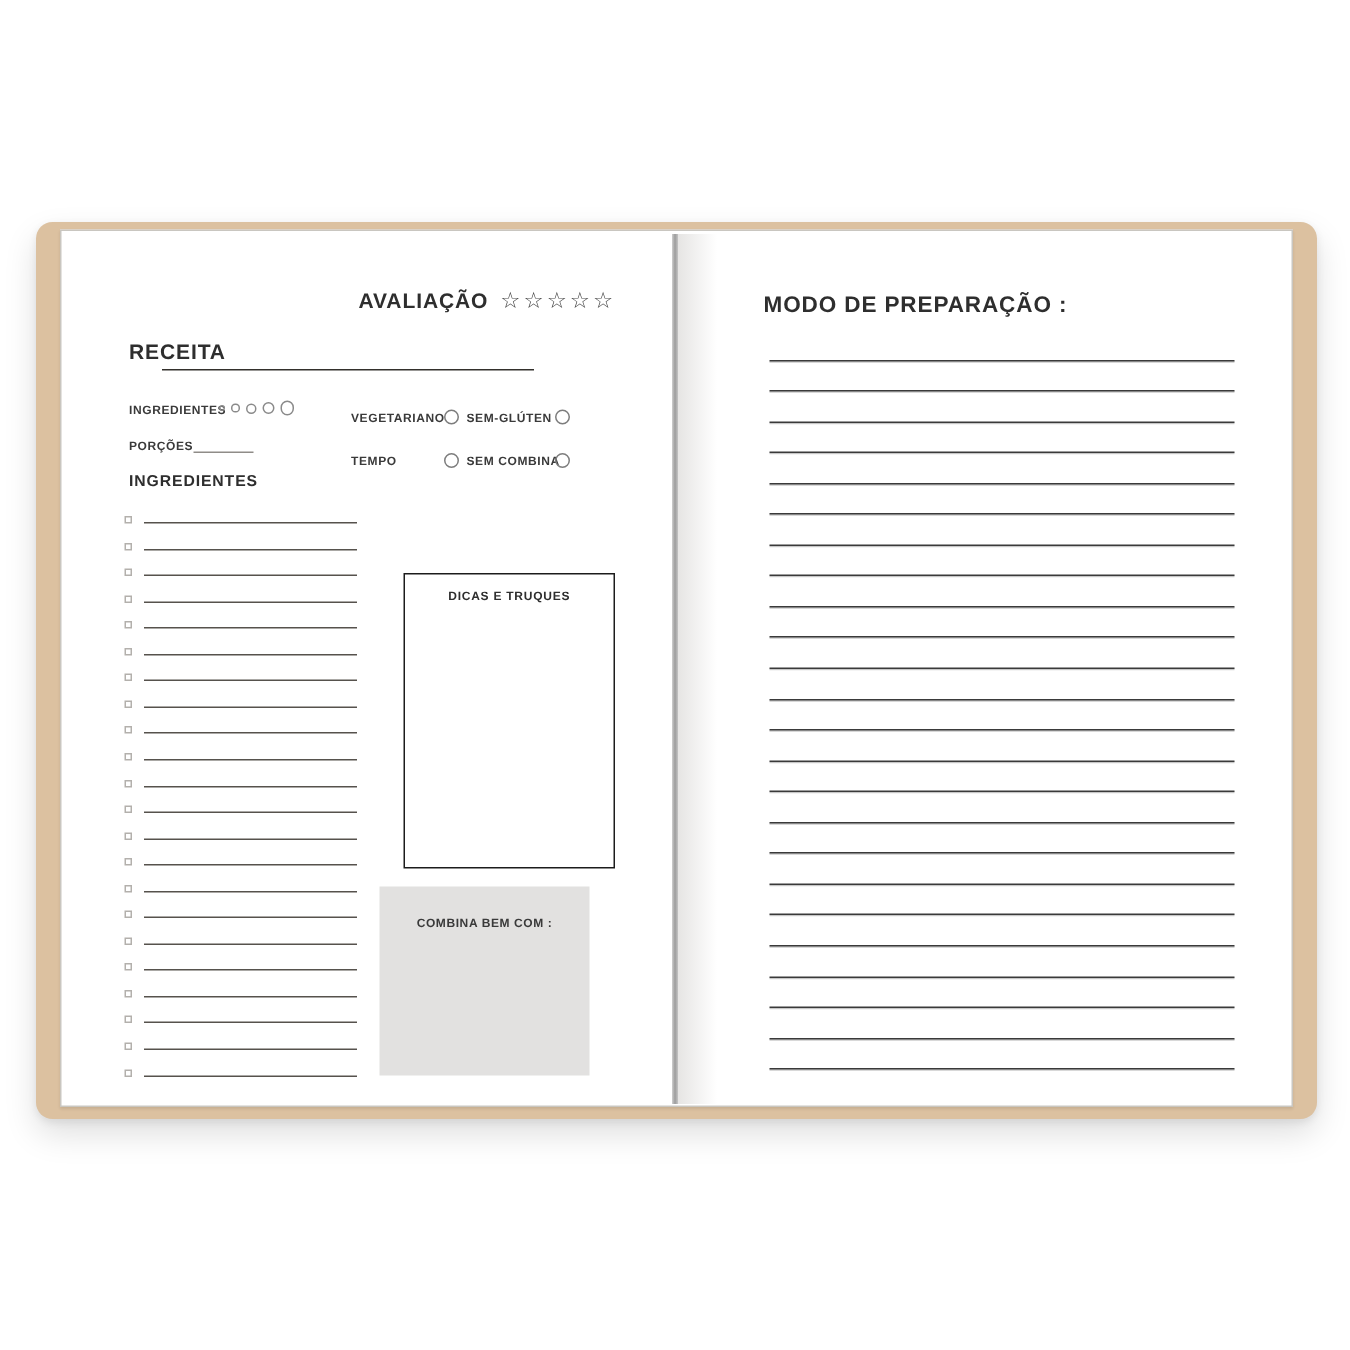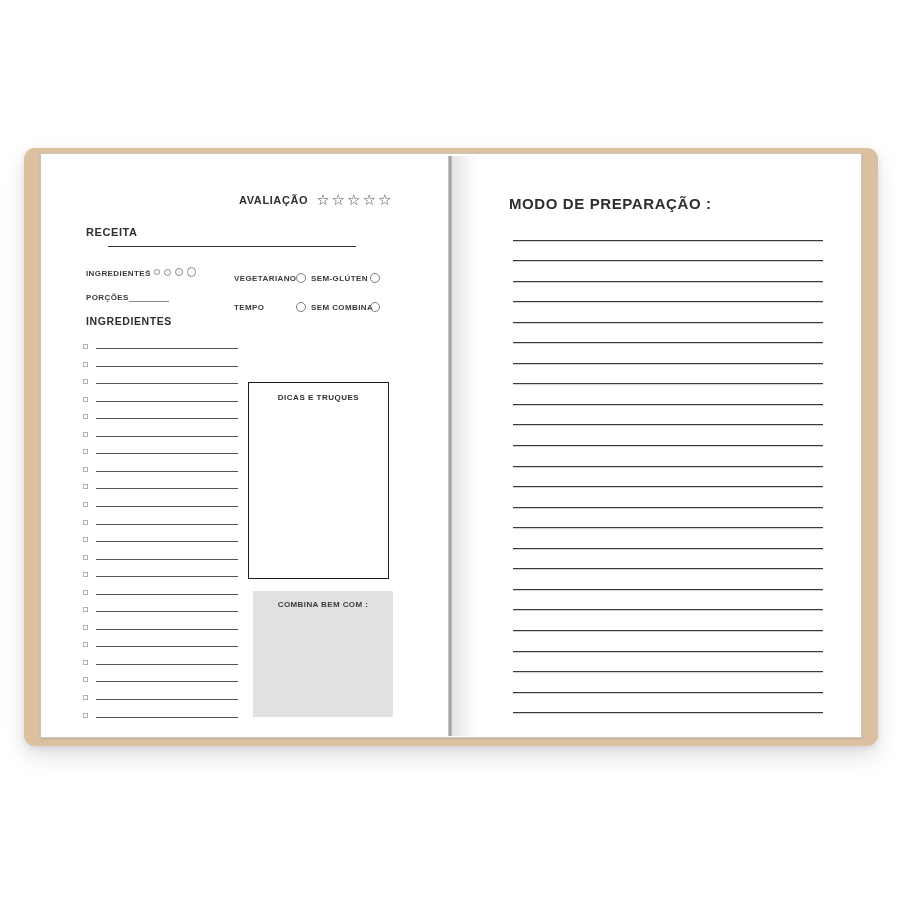--- a/index.html
+++ b/index.html
@@ -28,21 +28,21 @@
     position:absolute; left:407px; top:2px; bottom:1px; width:4px;
     background:linear-gradient(to right,#cfcfcf,#9c9c9c,#c4c4c4);
   }
   .spine-shadow {
     position:absolute; left:411px; top:2px; bottom:1px; width:26px;
     background:linear-gradient(to right, rgba(130,125,118,0.20), rgba(255,255,255,0));
   }
 
   
   .avaliacao-row { position:absolute; left:198px; top:38px; display:flex; align-items:center; gap:8px; }
-  .lbl-lg { font-size:11px; font-weight:bold; letter-spacing:0.6px; color:#2e2e2e; }
+  .lbl-lg { font-size:14px; font-weight:bold; letter-spacing:0.6px; color:#2e2e2e; }
   .stars { display:flex; gap:2px; }
   .star { font-size:15px; line-height:15px; color:#4a4a4a; }
 
   .receita-lbl { position:absolute; left:45px; top:72px; }
   .receita-line { position:absolute; left:67px; top:92px; width:248px; border-bottom:1px solid #33302c; }
 
   .lbl-sm { font-size:8px; font-weight:bold; letter-spacing:0.4px; color:#3a3a3a; }
 
   .dificuldade-lbl { position:absolute; left:45px; top:115px; }
   .difficulty-dots { position:absolute; left:105px; top:111px; width:60px; height:14px; display:flex; align-items:center; gap:4px; }
@@ -57,25 +57,25 @@
   .ingredientes-lbl { position:absolute; left:45px; top:161px; font-size:10.5px; }
 
   .ing-row { position:absolute; left:42px; display:flex; align-items:flex-end; gap:8px; height:7px; }
   .ing-check { width:5px; height:5px; border:1px solid #b3b0ac; background:transparent; flex:none; }
   .ing-line { width:142px; border-bottom:1px solid #56524d; height:6px; }
 
   .tempo-block { position:absolute; left:200px; top:173px; width:160px; text-align:center; font-size:9.5px; font-weight:bold; letter-spacing:0.5px; color:#33302c; line-height:14px; }
   .tempo-row2 { display:flex; align-items:center; justify-content:center; gap:6px; }
   .tempo-line { display:inline-block; width:44px; border-bottom:1px solid #55514c; height:1px; margin-top:3px; }
 
-  .dicas-box { position:absolute; left:207px; top:228px; width:141px; height:197px; border:1.5px solid #1c1c1c; background:#ffffff; }
+  .dicas-box { position:absolute; left:228px; top:228px; width:141px; height:197px; border:1.5px solid #1c1c1c; background:#ffffff; }
   .dicas-title { margin-top:10px; text-align:center; font-size:8px; font-weight:bold; letter-spacing:0.5px; color:#2e2e2e; }
 
   .combina-box { position:absolute; left:212px; top:437px; width:140px; height:126px; background:#e2e1e0; }
-  .combina-title { margin-top:9px; text-align:center; font-size:8px; font-weight:bold; letter-spacing:0.4px; color:#3a3a3a; }
+  .combina-title { margin-top:20px; text-align:center; font-size:8px; font-weight:bold; letter-spacing:0.4px; color:#3a3a3a; }
 
   
   .modo-title { position:absolute; left:55px; top:41px; font-size:15px; font-weight:bold; letter-spacing:0.6px; color:#2e2e2e; }
   .rule { position:absolute; left:59px; width:310px; height:1px; background:#3a3a3a; box-shadow:0 0.8px 0 rgba(0,0,0,0.22); }
 </style>
 </head>
 <body>
 
 <div class="scene">
   <div class="book">

